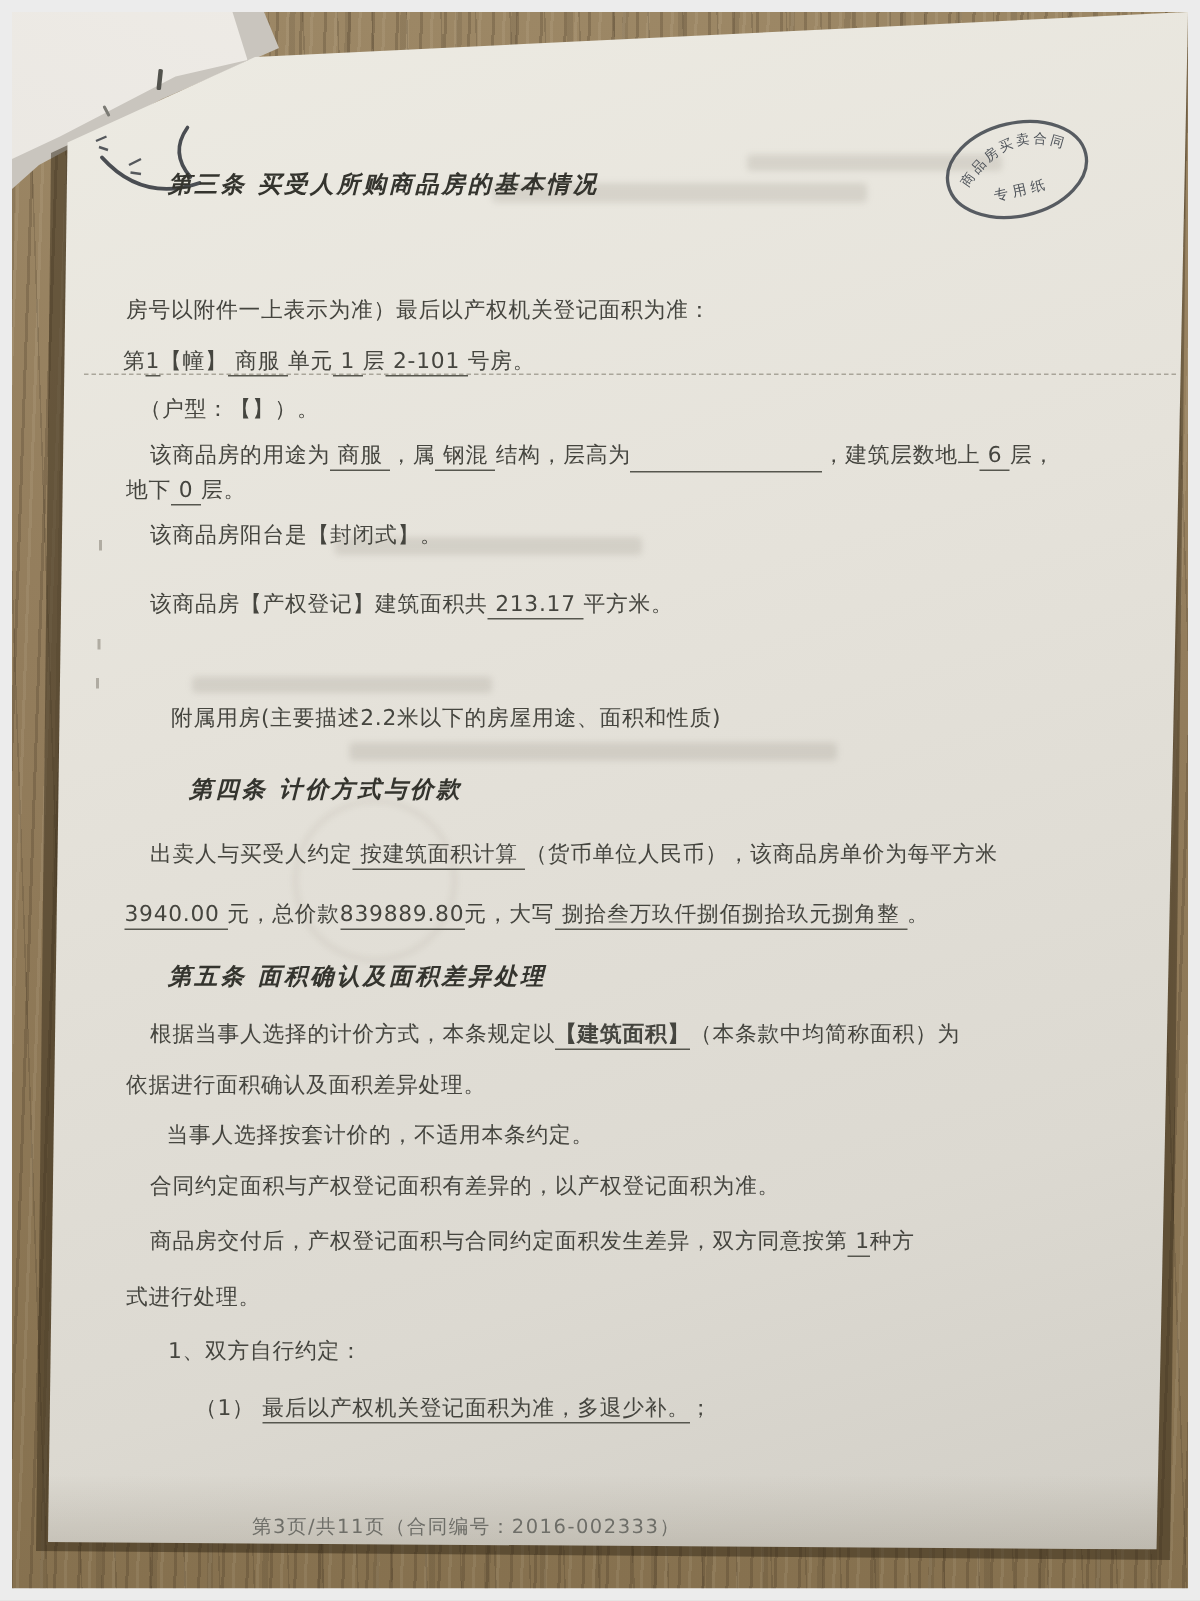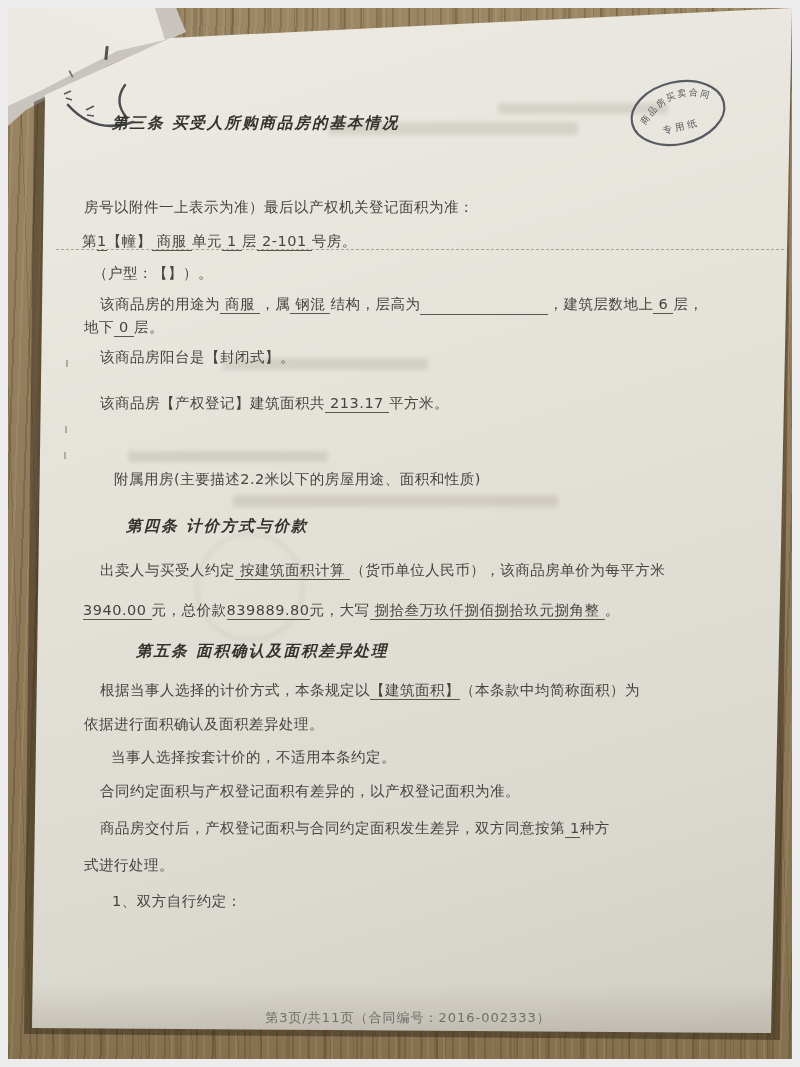--- a/index.html
+++ b/index.html
@@ -29,23 +29,23 @@
   .page{position:absolute;inset:0;
     background:linear-gradient(163deg,#edebe3 0%,#e5e2da 40%,#dcd9d1 75%,#d0cdc5 100%);
     clip-path:polygon(37px 87px,162px 30px,784px 0px,763px 1025px,24px 1020px);}
   .page .bottom-shade{position:absolute;left:0;top:975px;width:100%;height:50px;
     background:linear-gradient(180deg,rgba(0,0,0,0),rgba(88,76,54,.16));}
 
   .line{position:absolute;white-space:nowrap;font-size:14.5px;letter-spacing:.5px;
         color:#45453f;line-height:20px;}
   .line.head{font-weight:700;font-size:15.5px;letter-spacing:2px;color:#34342e;font-style:italic;}
   .line span.u{border-bottom:1px solid #56564e;padding-bottom:1px;}
-  .line span.b{font-weight:400;}
+  .line span.b{font-weight:700;}
   .line span.blank{display:inline-block;width:128px;height:14px;vertical-align:bottom;}
-  .footer-line{position:absolute;left:160px;top:1001px;width:480px;text-align:center;
+  .footer-line{position:absolute;left:160px;top:1001px;width:480px;text-align:left;
         font-size:13px;letter-spacing:1px;color:#6e6e68;}
 
   .crease{position:absolute;left:48px;top:241px;width:728px;height:0;
         border-top:1.5px dashed rgba(118,113,99,.55);}
 
   
   .bleed{position:absolute;background:rgba(110,104,90,.15);filter:blur(2px);border-radius:3px;}
   .bleed-circle{position:absolute;left:188px;top:525px;width:104px;height:104px;border-radius:50%;
         border:2px solid rgba(122,113,94,.16);filter:blur(2px);}
   .tick{position:absolute;width:2px;height:7px;background:#a29e94;opacity:.8;}
@@ -104,28 +104,29 @@
       <div class="crease"></div>
       <div class="line" style="left:85px;top:255px"><span>（户型：【】）。</span></div>
       <div class="line" style="left:92px;top:286px"><span>该商品房的用途为</span><span class="u"> 商服 </span><span>，属</span><span class="u"> 钢混 </span><span>结构，层高为</span><span class="u blank"></span><span>，建筑层数地上</span><span class="u"> 6 </span><span>层，</span></div>
       <div class="line" style="left:76px;top:309px"><span>地下</span><span class="u"> 0 </span><span>层。</span></div>
       <div class="line" style="left:92px;top:339px"><span>该商品房阳台是【封闭式】。</span></div>
       <div class="line" style="left:92px;top:385px"><span>该商品房【产权登记】建筑面积共</span><span class="u"> 213.17 </span><span>平方米。</span></div>
       <div class="line" style="left:106px;top:461px"><span>附属用房(主要描述2.2米以下的房屋用途、面积和性质)</span></div>
       <div class="line head" style="left:118px;top:508px"><span>第四条 计价方式与价款</span></div>
       <div class="line" style="left:92px;top:552px"><span>出卖人与买受人约定</span><span class="u"> 按建筑面积计算 </span><span>（货币单位人民币），该商品房单价为每平方米</span></div>
       <div class="line" style="left:75px;top:592px"><span class="u">3940.00 </span><span>元，总价款</span><span class="u">839889.80</span><span>元，大写</span><span class="u"> 捌拾叁万玖仟捌佰捌拾玖元捌角整 </span><span>。</span></div>
-      <div class="line head" style="left:128px;top:633px"><span>第五条 面积确认及面积差异处理</span></div>
+      <div class="line head" style="left:104px;top:633px"><span>第五条 面积确认及面积差异处理</span></div>
       <div class="line" style="left:92px;top:672px"><span>根据当事人选择的计价方式，本条规定以</span><span class="u b">【建筑面积】</span><span>（本条款中均简称面积）为</span></div>
       <div class="line" style="left:76px;top:706px"><span>依据进行面积确认及面积差异处理。</span></div>
       <div class="line" style="left:103px;top:739px"><span>当事人选择按套计价的，不适用本条约定。</span></div>
       <div class="line" style="left:92px;top:773px"><span>合同约定面积与产权登记面积有差异的，以产权登记面积为准。</span></div>
       <div class="line" style="left:92px;top:810px"><span>商品房交付后，产权登记面积与合同约定面积发生差异，双方同意按第</span><span class="u"> 1</span><span>种方</span></div>
       <div class="line" style="left:76px;top:847px"><span>式进行处理。</span></div>
       <div class="line" style="left:104px;top:883px"><span>1、双方自行约定：</span></div>
+      <div class="line" style="left:122px;top:921px"><span>（1） </span><span class="u">最后以产权机关登记面积为准，多退少补。</span><span>；</span></div>
 
       <div class="footer-line">第3页/共11页（合同编号：2016-002333）</div>
     </div>
 
     <div class="staple s1"></div>
     <div class="staple s2"></div>
   </div>
 </div>
 
 </body></html>

